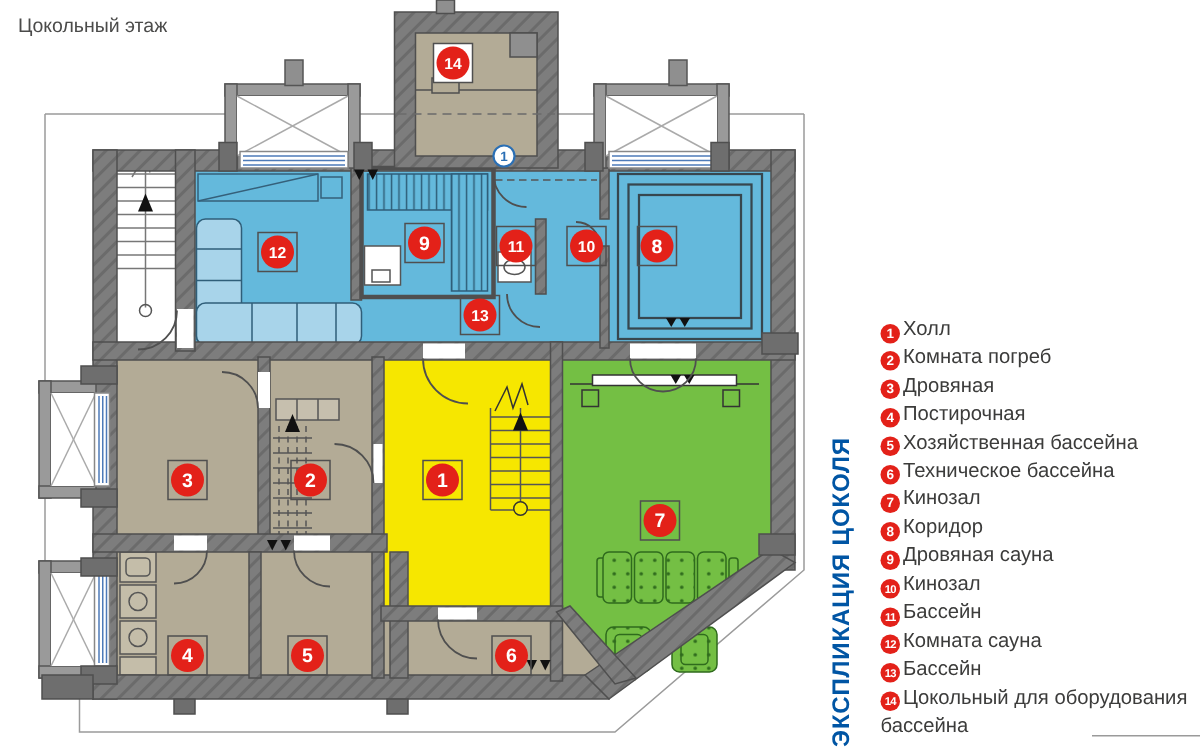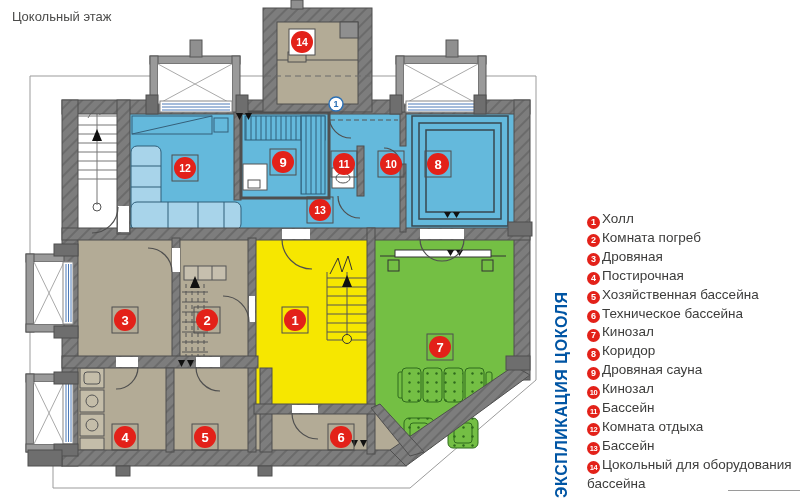--- a/index.html
+++ b/index.html
@@ -384,20 +384,20 @@
         <div class="legend-item"><span class="bullet">2</span><span>Комната погреб</span></div>
         <div class="legend-item"><span class="bullet">3</span><span>Дровяная</span></div>
         <div class="legend-item"><span class="bullet">4</span><span>Постирочная</span></div>
         <div class="legend-item"><span class="bullet">5</span><span>Хозяйственная бассейна</span></div>
         <div class="legend-item"><span class="bullet">6</span><span>Техническое бассейна</span></div>
         <div class="legend-item"><span class="bullet">7</span><span>Кинозал</span></div>
         <div class="legend-item"><span class="bullet">8</span><span>Коридор</span></div>
         <div class="legend-item"><span class="bullet">9</span><span>Дровяная сауна</span></div>
         <div class="legend-item"><span class="bullet small">10</span><span>Кинозал</span></div>
         <div class="legend-item"><span class="bullet small">11</span><span>Бассейн</span></div>
-        <div class="legend-item"><span class="bullet small">12</span><span>Комната отдыха</span></div>
+        <div class="legend-item"><span class="bullet small">12</span><span>Комната сауна</span></div>
         <div class="legend-item"><span class="bullet small">13</span><span>Бассейн</span></div>
         <div class="legend-item"><span class="bullet small">14</span><span>Цокольный для оборудования бассейна</span></div>
       </div>
   </div>
 
   <div class="corner-line"></div>
 </div>
 
 </body></html>

